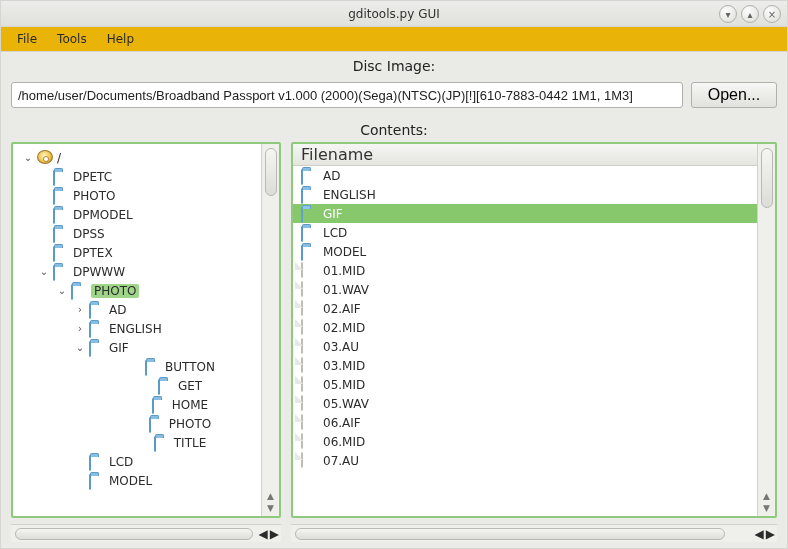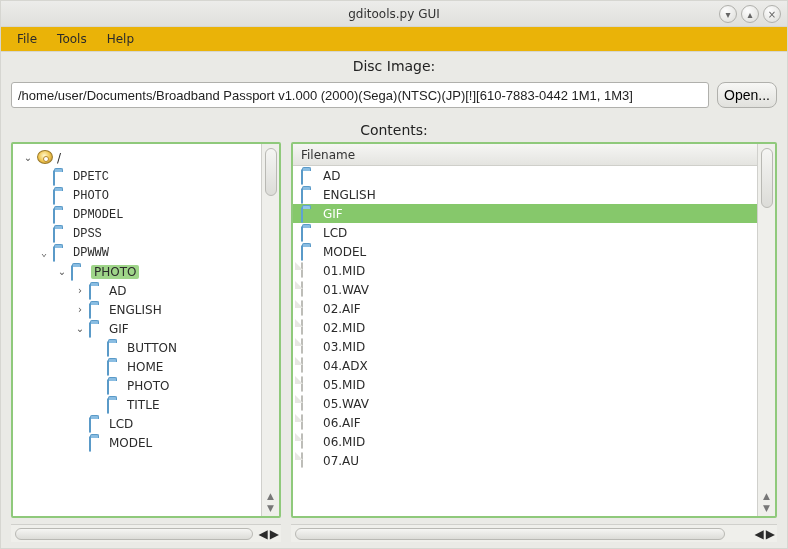--- a/index.html
+++ b/index.html
@@ -65,24 +65,24 @@
   flex: 1;
   height: 26px;
   background: #fff;
   border: 1px solid #b0b0ac;
   border-radius: 3px;
   padding: 0 6px;
   font-size: 13px;
   color: #222;
 }
 .open-btn {
-  width: 60px; height: 26px;
+  width: 86px; height: 26px;
   background: linear-gradient(#f7f7f5,#e1e1dd);
-  border: 1px solid #b0b0ac; border-radius: 8px;
-  font-size: 14px; cursor: pointer;
+  border: 1px solid #b0b0ac; border-radius: 3px;
+  font-size: 16px; cursor: pointer;
 }
 .panes {
   flex: 1; display: flex;
   background: #eaeae6;
   padding: 0 10px 6px 10px;
   gap: 10px; min-height: 0;
 }
 .pane {
   display: flex; flex-direction: column;
   min-width: 0;
@@ -175,30 +175,30 @@
 }
 .file-icon {
   width: 13px; height: 15px; background: #fff;
   border: 1px solid #bdbdb8; border-radius: 1px; position: relative; top: -1px;
 }
 .file-icon::after {
   content:""; position:absolute; right:-1px; top:-1px;
   border: 4px solid transparent; border-left-color:#e7e7e3; border-bottom-color:#e7e7e3;
 }
 .indent-0 { padding-left: 6px; }
-.indent-1 { padding-left: 22px; font-family: Liberation Mono, monospace; }
+.indent-1 { padding-left: 22px; }
 .indent-2 { padding-left: 40px; }
 .indent-3 { padding-left: 58px; }
-.indent-4 { padding-left: 76px; }
+.indent-4 { padding-left: 76px; justify-content: center; }
 
 .list-header {
   height: 22px; line-height: 22px; padding-left: 8px;
   background: linear-gradient(#f6f6f4,#e4e4e0);
   border-bottom: 1px solid #cfcfca;
-  color: #333; font-size: 12px;
+  color: #333; font-size: 16px;
 }
 .list-body { overflow: hidden; height: calc(100% - 22px); }
 .list-row {
   display: flex; align-items: center;
   height: 19px; padding: 0 8px;
   white-space: nowrap;
 }
 .list-row.sel {
   background: #86c86b; color: #fff;
 }
@@ -270,20 +270,25 @@
                 <span class="exp"></span>
                 <span class="icon"><span class="folder-icon"></span></span>
                 <span class="label-pill">DPMODEL</span>
               </div>
               <div class="tree-row indent-1">
                 <span class="exp"></span>
                 <span class="icon"><span class="folder-icon"></span></span>
                 <span class="label-pill">DPSS</span>
               </div>
               <div class="tree-row indent-1">
+                <span class="exp"></span>
+                <span class="icon"><span class="folder-icon"></span></span>
+                <span class="label-pill">DPTEX</span>
+              </div>
+              <div class="tree-row indent-1">
                 <span class="exp">⌄</span>
                 <span class="icon"><span class="folder-icon"></span></span>
                 <span class="label-pill">DPWWW</span>
               </div>
               <div class="tree-row indent-2 sel">
                 <span class="exp">⌄</span>
                 <span class="icon"><span class="folder-icon"></span></span>
                 <span class="label-pill">PHOTO</span>
               </div>
               <div class="tree-row indent-3">
@@ -298,20 +303,25 @@
               </div>
               <div class="tree-row indent-3">
                 <span class="exp">⌄</span>
                 <span class="icon"><span class="folder-icon"></span></span>
                 <span class="label-pill">GIF</span>
               </div>
               <div class="tree-row indent-4">
                 <span class="exp"></span>
                 <span class="icon"><span class="folder-icon"></span></span>
                 <span class="label-pill">BUTTON</span>
+              </div>
+              <div class="tree-row indent-4">
+                <span class="exp"></span>
+                <span class="icon"><span class="folder-icon"></span></span>
+                <span class="label-pill">GET</span>
               </div>
               <div class="tree-row indent-4">
                 <span class="exp"></span>
                 <span class="icon"><span class="folder-icon"></span></span>
                 <span class="label-pill">HOME</span>
               </div>
               <div class="tree-row indent-4">
                 <span class="exp"></span>
                 <span class="icon"><span class="folder-icon"></span></span>
                 <span class="label-pill">PHOTO</span>
@@ -378,25 +388,25 @@
               <div class="list-row">
                 <span class="icon"><span class="file-icon"></span></span>
                 <span>02.AIF</span>
               </div>
               <div class="list-row">
                 <span class="icon"><span class="file-icon"></span></span>
                 <span>02.MID</span>
               </div>
               <div class="list-row">
                 <span class="icon"><span class="file-icon"></span></span>
+                <span>03.AU</span>
+              </div>
+              <div class="list-row">
+                <span class="icon"><span class="file-icon"></span></span>
                 <span>03.MID</span>
-              </div>
-              <div class="list-row">
-                <span class="icon"><span class="file-icon"></span></span>
-                <span>04.ADX</span>
               </div>
               <div class="list-row">
                 <span class="icon"><span class="file-icon"></span></span>
                 <span>05.MID</span>
               </div>
               <div class="list-row">
                 <span class="icon"><span class="file-icon"></span></span>
                 <span>05.WAV</span>
               </div>
               <div class="list-row">

